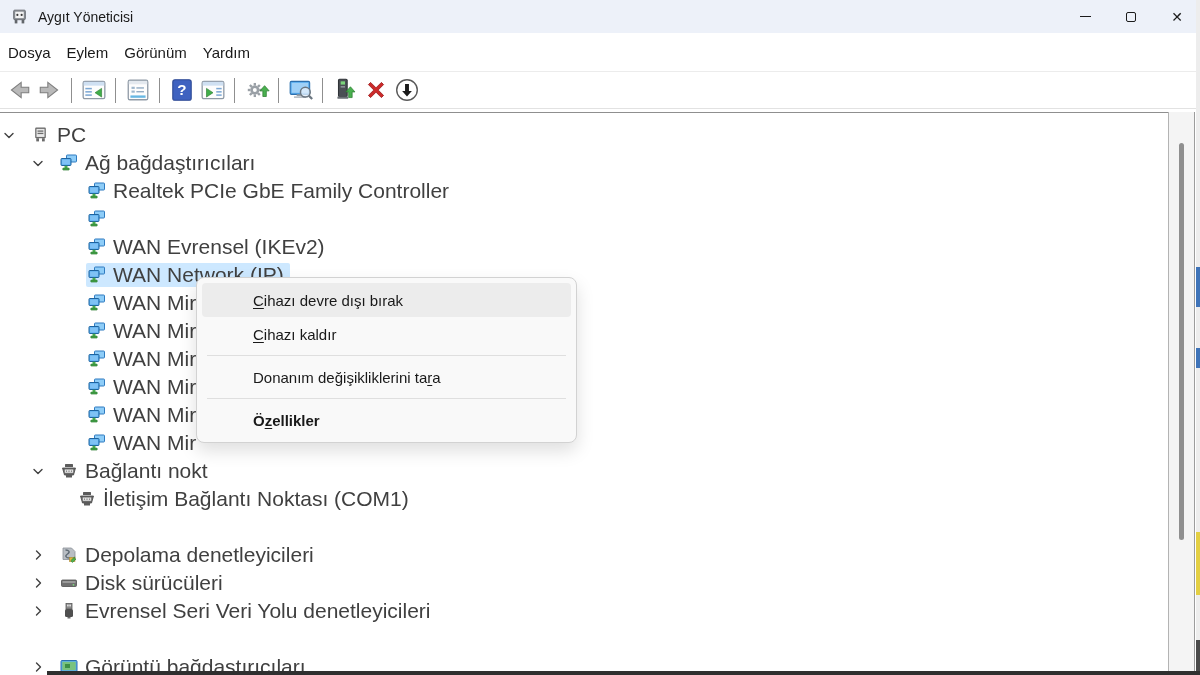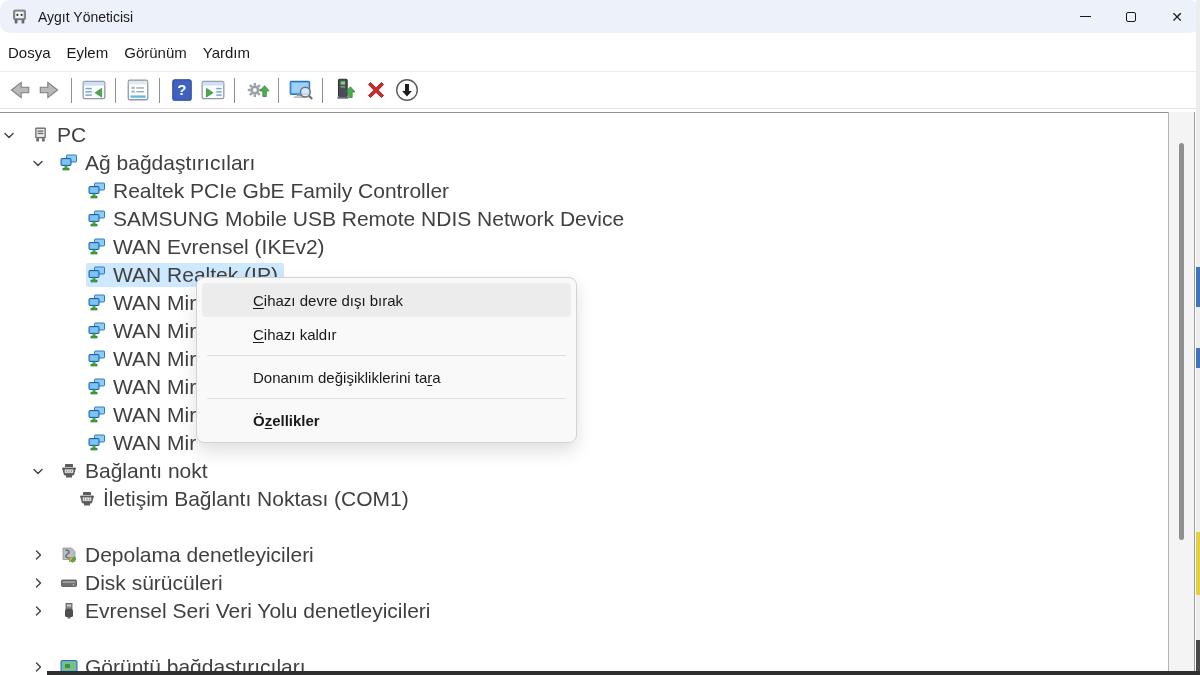--- a/index.html
+++ b/index.html
@@ -1,19 +1,19 @@
 <!DOCTYPE html>
 <html><head>
 <meta charset="utf-8">
 <style>
   * { box-sizing: border-box; margin: 0; padding: 0; }
   html, body { width: 1200px; height: 675px; }
   body { position: relative; font-family: "Liberation Sans", sans-serif; background: #fff; overflow: hidden; }
 
-  .titlebar { position: absolute; top: 0; left: 0; right: 0; height: 33px; background: #edf1f9; display: flex; align-items: center; border-radius: 10px; }
+  .titlebar { position: absolute; top: 0; left: 0; right: 0; height: 33px; background: #edf1f9; display: flex; align-items: center; }
   .app-icon { width: 17px; height: 17px; margin-left: 11px; display: inline-flex; }
   .title { margin-left: 10px; font-size: 14px; color: #191919; }
   .win-controls { margin-left: auto; height: 100%; display: flex; }
   .win-btn { width: 46px; display: flex; align-items: center; justify-content: center; }
   .glyph-min { width: 11px; height: 0; border-top: 1px solid #1b1b1b; display: inline-block; }
   .glyph-max { width: 10px; height: 10px; border: 1px solid #1b1b1b; border-radius: 2px; display: inline-block; }
   .glyph-close { font-size: 14px; color: #1b1b1b; line-height: 1; }
 
   .menubar { position: absolute; top: 33px; left: 0; right: 0; height: 38px; background: #fff; display: flex; align-items: center; }
   .menu-item { padding: 0 8px; font-size: 15px; color: #191919; }
@@ -261,21 +261,20 @@
         <span class="sel-wrap" style="left:86px">
           <span class="t-icon">
             <svg viewBox="0 0 18 18" width="18" height="18">
               <rect x="6.5" y="1" width="10" height="7" rx="0.8" fill="#8ecdf8" stroke="#2f7bc0" stroke-width="1"></rect>
               <rect x="1" y="4.5" width="10" height="7" rx="0.8" fill="#5aaef0" stroke="#1f649f" stroke-width="1"></rect>
               <rect x="2.1" y="5.6" width="7.8" height="4.8" fill="#7fc2f5"></rect>
               <rect x="4.5" y="11.8" width="3" height="2.3" fill="#4caf50"></rect>
               <rect x="2.8" y="14.1" width="6.4" height="2" rx="0.5" fill="#43a047" stroke="#2e7d32" stroke-width="0.6"></rect>
             </svg>
           </span>
-          <span class="t-label">SAMSUNG Mobile USB Remote NDIS Network Device</span>
         </span>
       </div>
       <div class="tree-row" style="top:120px">
         <span class="sel-wrap" style="left:86px">
           <span class="t-icon">
             <svg viewBox="0 0 18 18" width="18" height="18">
               <rect x="6.5" y="1" width="10" height="7" rx="0.8" fill="#8ecdf8" stroke="#2f7bc0" stroke-width="1"></rect>
               <rect x="1" y="4.5" width="10" height="7" rx="0.8" fill="#5aaef0" stroke="#1f649f" stroke-width="1"></rect>
               <rect x="2.1" y="5.6" width="7.8" height="4.8" fill="#7fc2f5"></rect>
               <rect x="4.5" y="11.8" width="3" height="2.3" fill="#4caf50"></rect>
@@ -289,21 +288,21 @@
         <span class="sel-wrap" style="left:86px;background:#cde8ff">
           <span class="t-icon">
             <svg viewBox="0 0 18 18" width="18" height="18">
               <rect x="6.5" y="1" width="10" height="7" rx="0.8" fill="#8ecdf8" stroke="#2f7bc0" stroke-width="1"></rect>
               <rect x="1" y="4.5" width="10" height="7" rx="0.8" fill="#5aaef0" stroke="#1f649f" stroke-width="1"></rect>
               <rect x="2.1" y="5.6" width="7.8" height="4.8" fill="#7fc2f5"></rect>
               <rect x="4.5" y="11.8" width="3" height="2.3" fill="#4caf50"></rect>
               <rect x="2.8" y="14.1" width="6.4" height="2" rx="0.5" fill="#43a047" stroke="#2e7d32" stroke-width="0.6"></rect>
             </svg>
           </span>
-          <span class="t-label">WAN Realtek (IP)</span>
+          <span class="t-label">WAN Network (IP)</span>
         </span>
       </div>
       <div class="tree-row" style="top:176px">
         <span class="sel-wrap" style="left:86px">
           <span class="t-icon">
             <svg viewBox="0 0 18 18" width="18" height="18">
               <rect x="6.5" y="1" width="10" height="7" rx="0.8" fill="#8ecdf8" stroke="#2f7bc0" stroke-width="1"></rect>
               <rect x="1" y="4.5" width="10" height="7" rx="0.8" fill="#5aaef0" stroke="#1f649f" stroke-width="1"></rect>
               <rect x="2.1" y="5.6" width="7.8" height="4.8" fill="#7fc2f5"></rect>
               <rect x="4.5" y="11.8" width="3" height="2.3" fill="#4caf50"></rect>

